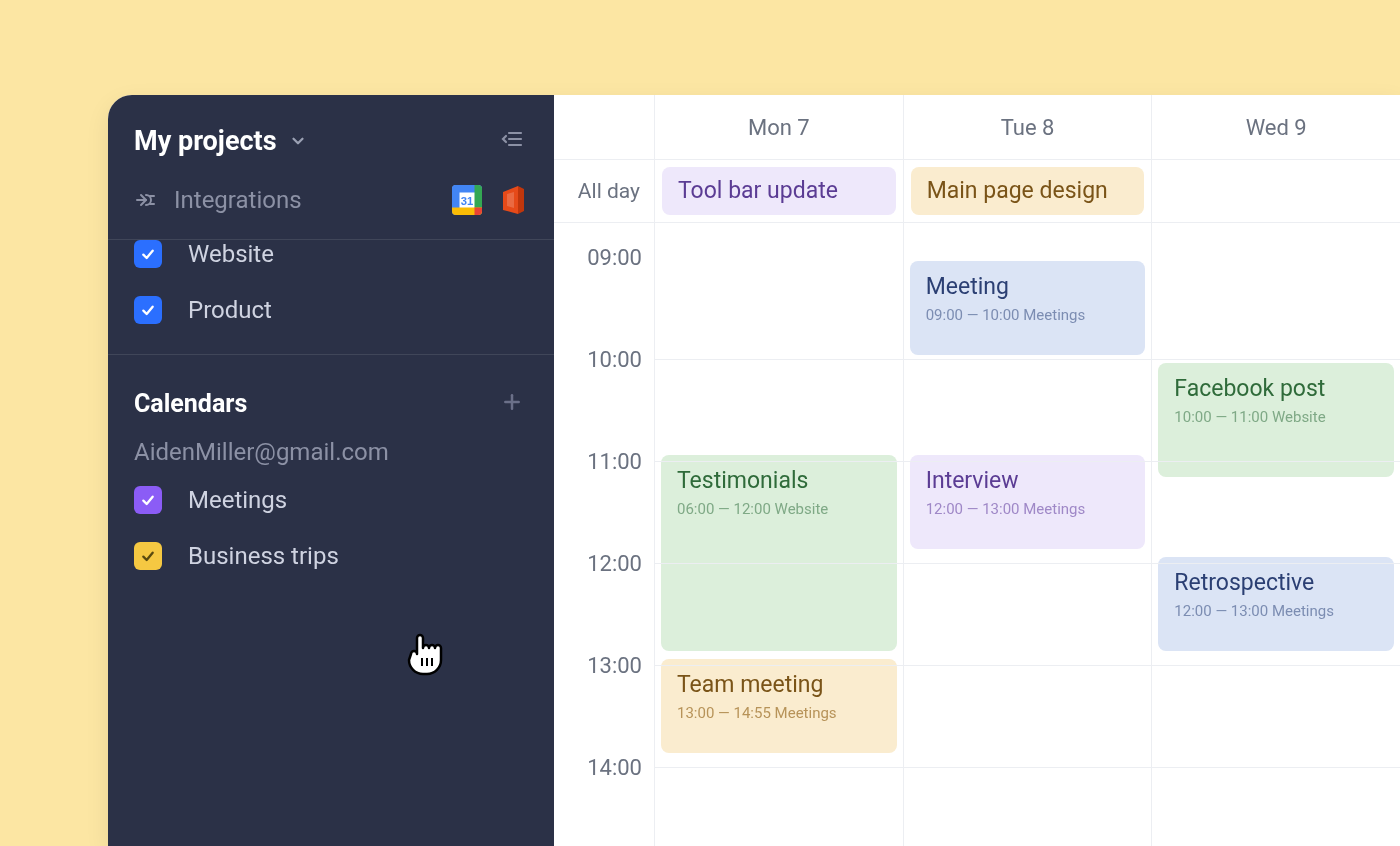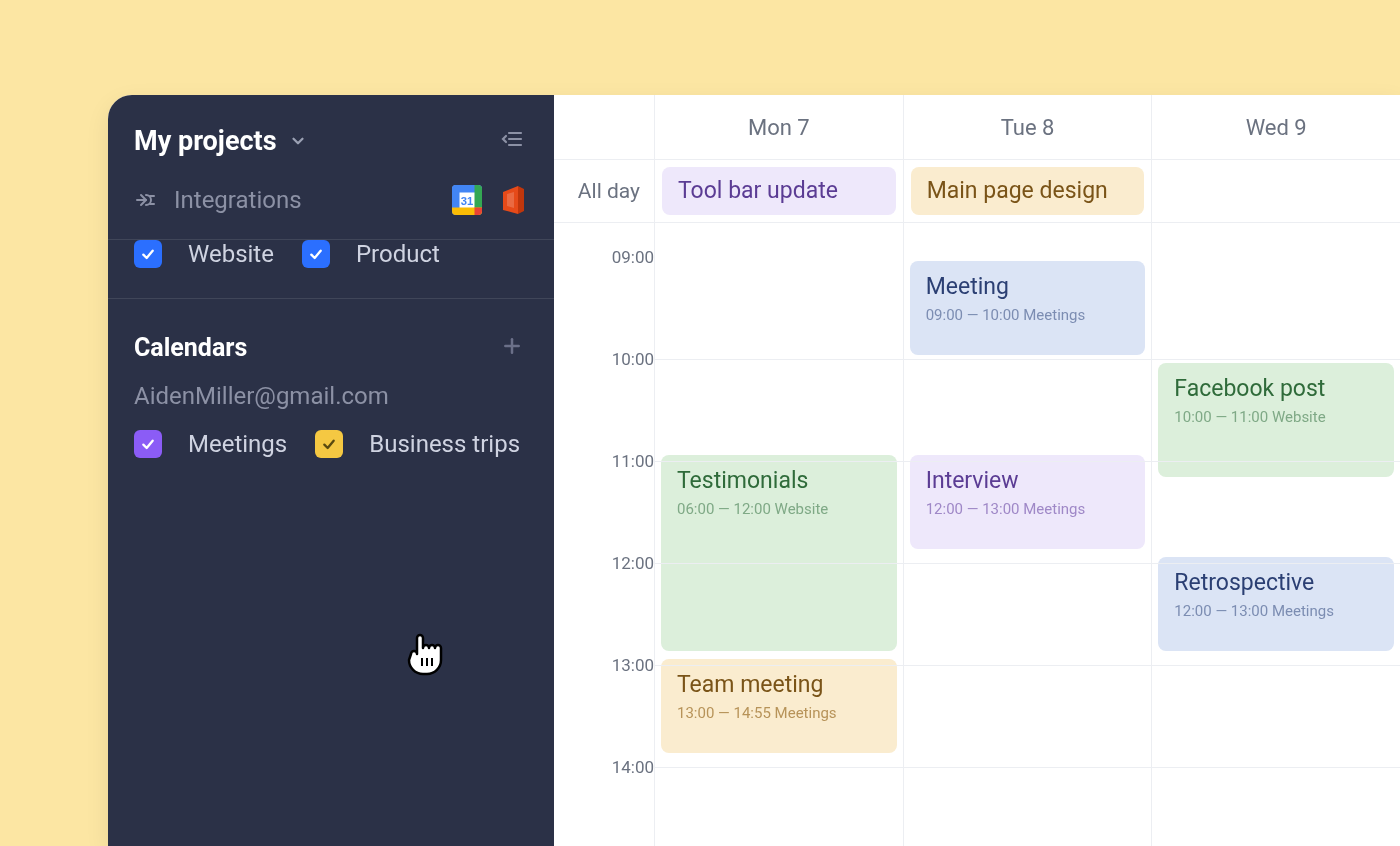--- a/index.html
+++ b/index.html
@@ -99,21 +99,21 @@
     color: #ffffff;
   }
   .plus-icon {
     width: 20px; height: 20px;
     color: #6b7089;
   }
 
   .check-list {
     padding: 0 26px 30px 26px;
     display: flex;
-    flex-direction: row;
+    flex-direction: column;
     gap: 28px;
   }
   .check-item {
     display: flex;
     align-items: center;
     gap: 26px;
   }
   .chk {
     width: 28px; height: 28px;
     border-radius: 6px;
@@ -200,22 +200,22 @@
     overflow: hidden;
     position: relative;
   }
   .time-col {
     width: 100px;
     flex-shrink: 0;
     position: relative;
   }
   .time-label {
     position: absolute;
-    right: 0;
-    font-size: 17px;
+    right: 12px;
+    font-size: 22px;
     color: #6b7280;
     transform: translateY(-50%);
   }
   .days-grid {
     flex: 1;
     display: flex;
     position: relative;
     overflow: hidden;
   }
   .grid-col {

